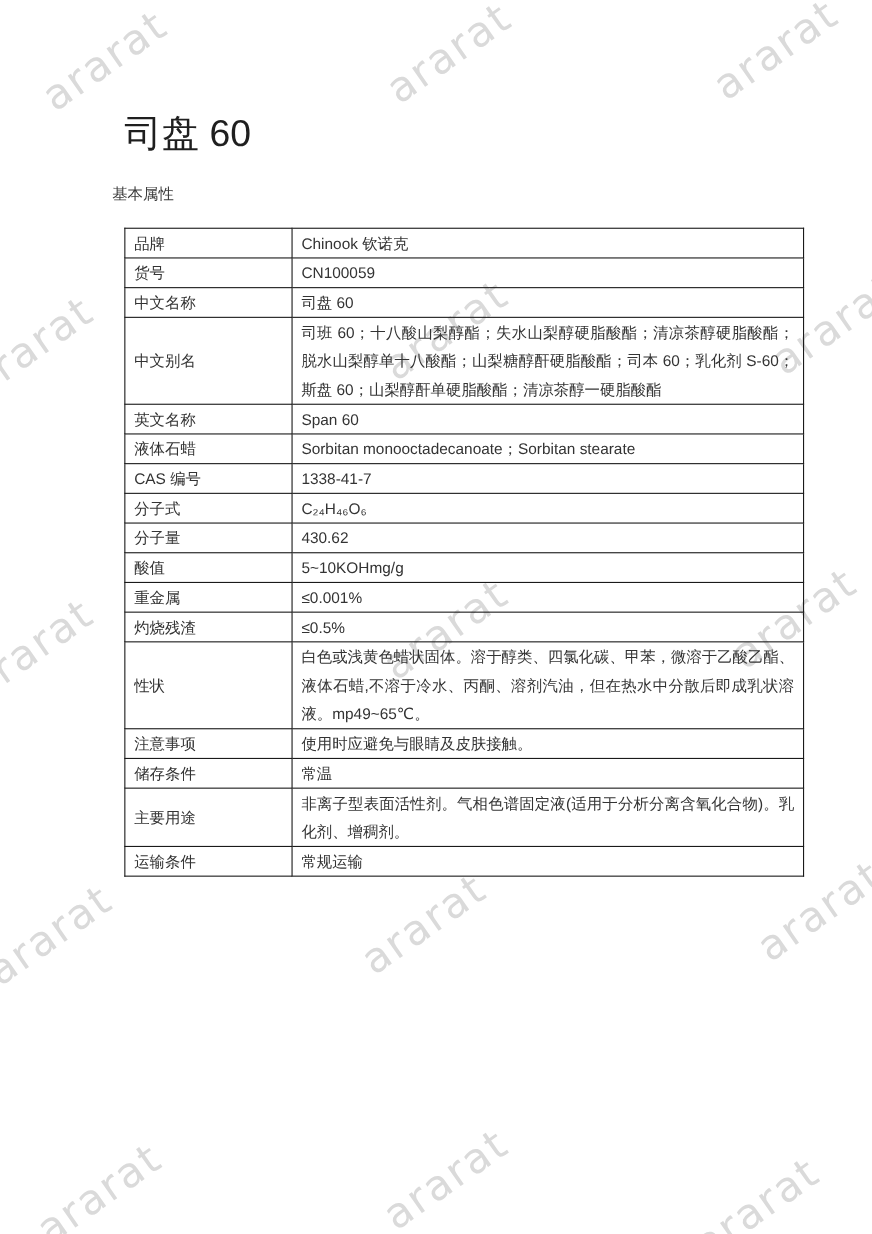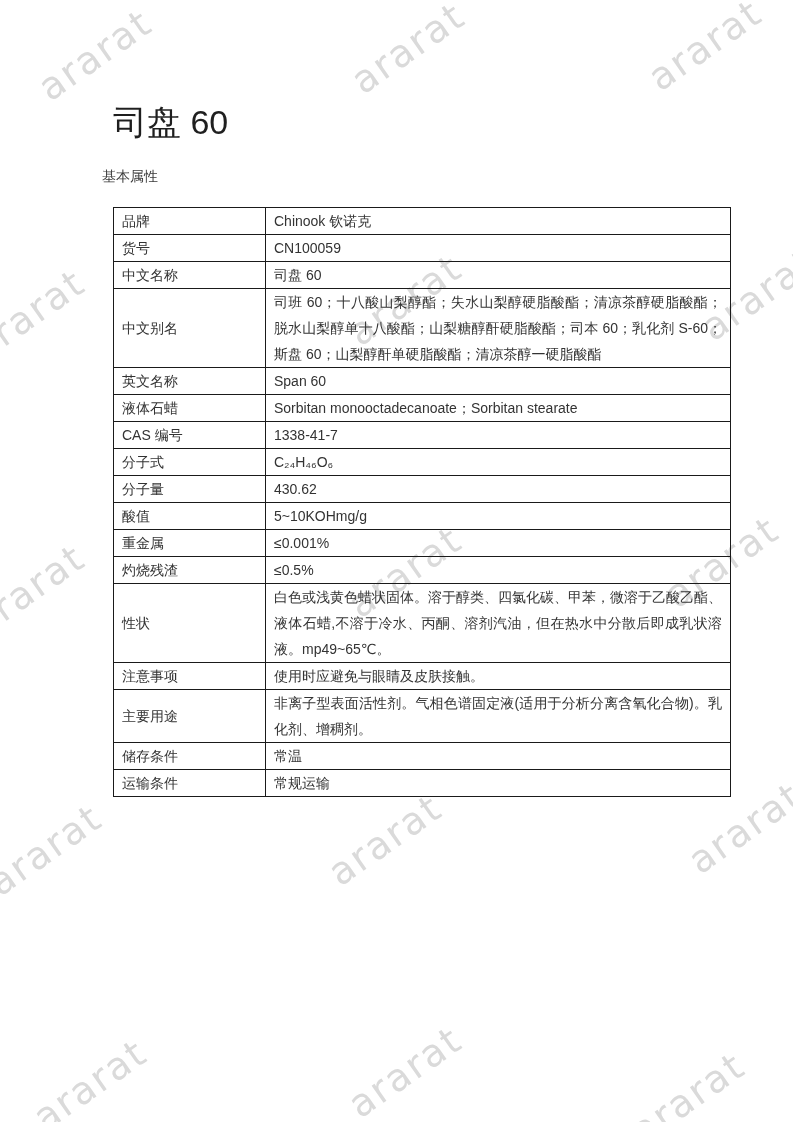--- a/index.html
+++ b/index.html
@@ -136,26 +136,26 @@
         </tr>
         <tr>
           <td class="label-cell">性状</td>
           <td class="value-cell">白色或浅黄色蜡状固体。溶于醇类、四氯化碳、甲苯，微溶于乙酸乙酯、液体石蜡,不溶于冷水、丙酮、溶剂汽油，但在热水中分散后即成乳状溶液。mp49~65℃。</td>
         </tr>
         <tr>
           <td class="label-cell">注意事项</td>
           <td class="value-cell">使用时应避免与眼睛及皮肤接触。</td>
         </tr>
         <tr>
+          <td class="label-cell">储存条件</td>
+          <td class="value-cell">常温</td>
+        </tr>
+        <tr>
           <td class="label-cell">主要用途</td>
           <td class="value-cell">非离子型表面活性剂。气相色谱固定液(适用于分析分离含氧化合物)。乳化剂、增稠剂。</td>
-        </tr>
-        <tr>
-          <td class="label-cell">储存条件</td>
-          <td class="value-cell">常温</td>
         </tr>
         <tr>
           <td class="label-cell">运输条件</td>
           <td class="value-cell">常规运输</td>
         </tr>
       </tbody>
   </table>
 
 </div>
 

